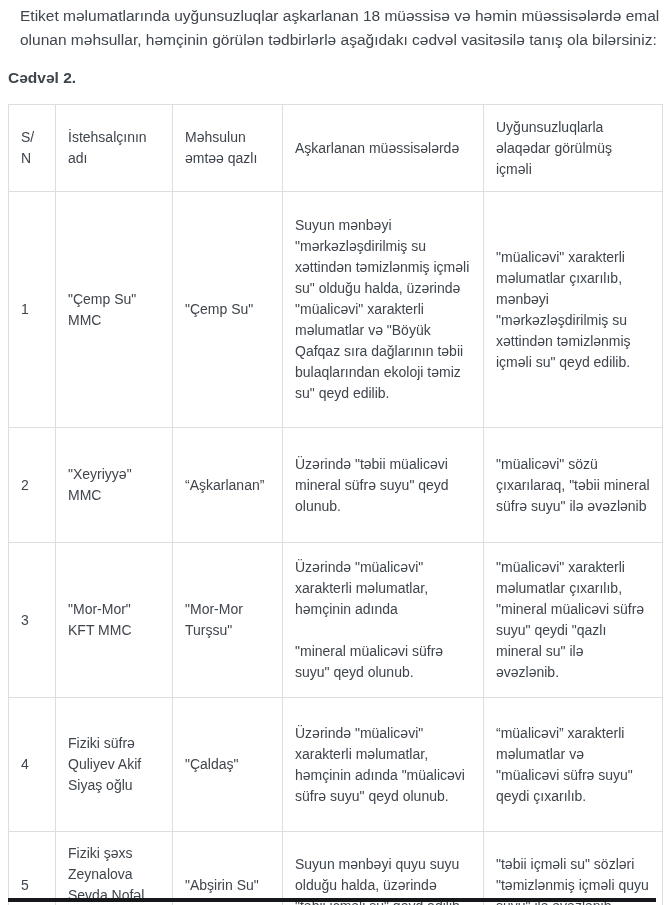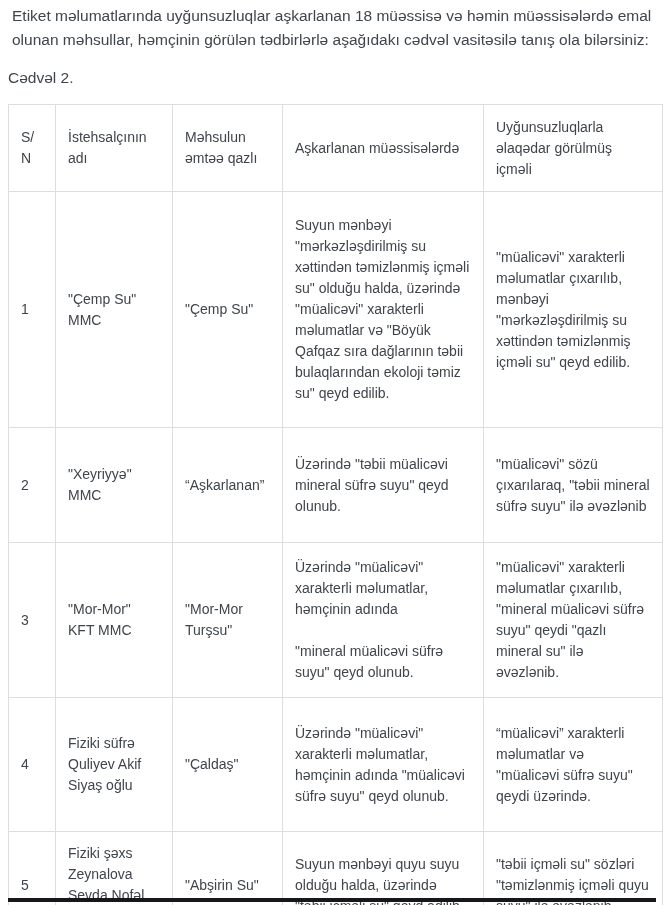--- a/index.html
+++ b/index.html
@@ -16,28 +16,29 @@
     background: #ffffff;
     overflow: hidden;
   }
   .content {
     padding: 4px 10px 0 8px;
   }
   .intro {
     font-size: 15.5px;
     line-height: 24px;
     color: #3f454c;
-    margin: 0 0 14px 4px;
+    margin: 0 0 14px 12px;
     max-width: 652px;
   }
   .table-label {
     font-size: 15.5px;
     line-height: 24px;
     color: #3f454c;
     margin: 0 0 14px 0;
+    font-weight: bold;
   }
   table.data-table {
     border-collapse: collapse;
     table-layout: fixed;
     width: 654px;
   }
   table.data-table th,
   table.data-table td {
     border: 1px solid #dcdee1;
     vertical-align: middle;
@@ -113,21 +114,21 @@
           <td class="prewrap">Üzərində "müalicəvi" xarakterli məlumatlar, həmçinin adında
 
 "mineral müalicəvi süfrə suyu" qeyd olunub.</td>
           <td>"müalicəvi" xarakterli məlumatlar çıxarılıb, "mineral müalicəvi süfrə suyu" qeydi "qazlı mineral su" ilə əvəzlənib.</td>
         </tr>
         <tr class="row-4">
           <td>4</td>
           <td>Fiziki süfrə Quliyev Akif Siyaş oğlu</td>
           <td>"Çaldaş"</td>
           <td class="prewrap">Üzərində "müalicəvi" xarakterli məlumatlar, həmçinin adında "müalicəvi süfrə suyu" qeyd olunub.</td>
-          <td>“müalicəvi” xarakterli məlumatlar və "müalicəvi süfrə suyu" qeydi üzərində.</td>
+          <td>“müalicəvi” xarakterli məlumatlar və "müalicəvi süfrə suyu" qeydi çıxarılıb.</td>
         </tr>
         <tr class="row-5">
           <td>5</td>
           <td>Fiziki şəxs Zeynalova Sevda Nofəl qızı</td>
           <td>"Abşirin Su"</td>
           <td class="prewrap">Suyun mənbəyi quyu suyu olduğu halda, üzərində "təbii içməli su" qeyd edilib.</td>
           <td>"təbii içməli su" sözləri "təmizlənmiş içməli quyu suyu" ilə əvəzlənib.</td>
         </tr>
       </tbody>
     </table>

